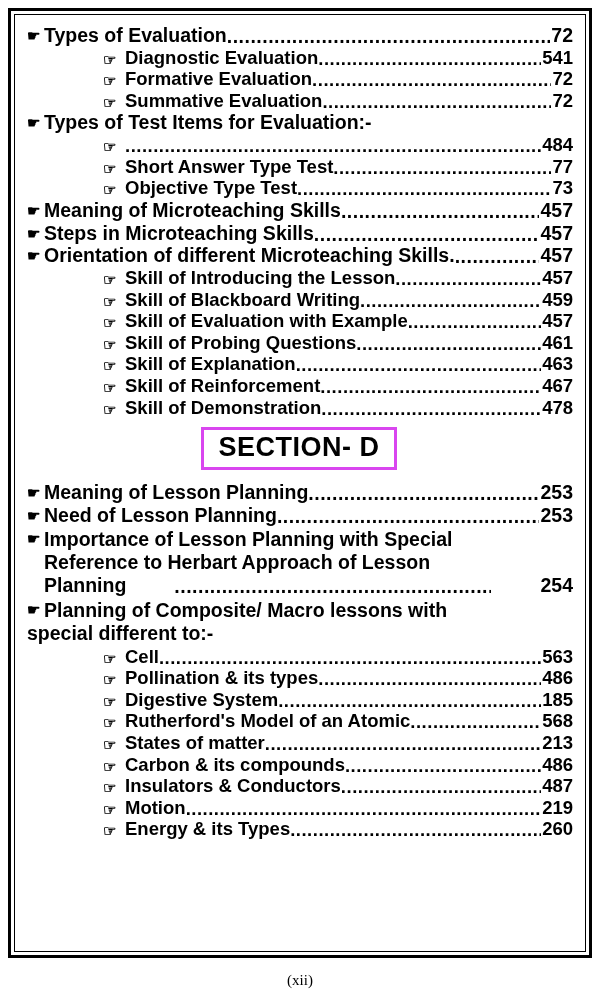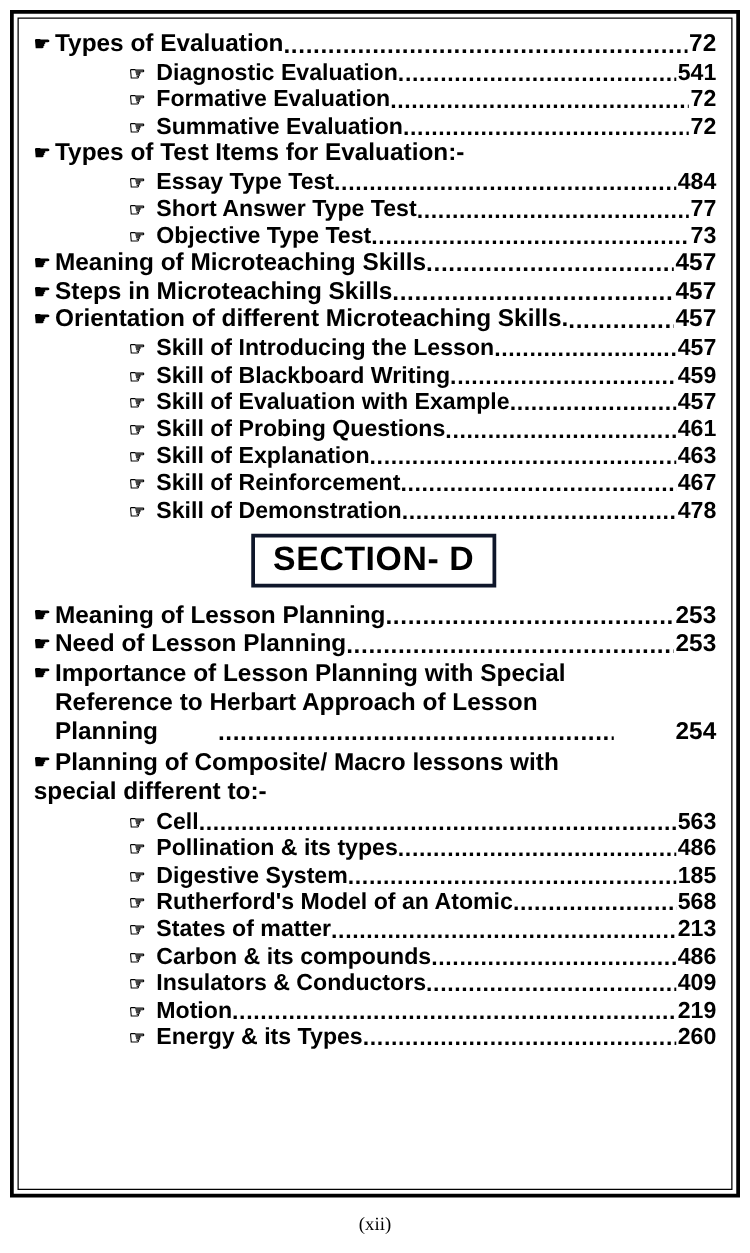--- a/index.html
+++ b/index.html
@@ -120,21 +120,21 @@
     font-weight: bold;
     font-size: 19.5px;
     gap: 48px;
   }
   .section-head {
     text-align: center;
     margin: 10px 0 12px 0;
   }
   .section-box {
     display: inline-block;
-    border: 3px solid #0f172a;
+    border: 3px solid #d946ef;
     padding: 2px 14px 4px 14px;
     font-size: 27px;
     font-weight: bold;
     letter-spacing: 0.5px;
   }
   .folio {
     text-align: center;
     font-size: 15px;
     margin-top: 14px;
     font-family: "Liberation Serif", serif;
@@ -172,21 +172,20 @@
             <span class="title-text">Summative Evaluation</span>
             <span class="dots">................................................................................................</span>
             <span class="pageno">72</span>
           </li>
           <li class="entry level1">
             <span class="bullet">☛</span>
             <span class="title-text">Types of Test Items for Evaluation:-</span>
           </li>
           <li class="entry level2">
             <span class="bullet">☞</span>
-            <span class="title-text">Essay Type Test</span>
             <span class="dots">................................................................................................</span>
             <span class="pageno">484</span>
           </li>
           <li class="entry level2">
             <span class="bullet">☞</span>
             <span class="title-text">Short Answer Type Test</span>
             <span class="dots">................................................................................................</span>
             <span class="pageno">77</span>
           </li>
           <li class="entry level2">
@@ -321,21 +320,21 @@
           <li class="entry level2">
             <span class="bullet">☞</span>
             <span class="title-text">Carbon &amp; its compounds</span>
             <span class="dots">................................................................................................</span>
             <span class="pageno">486</span>
           </li>
           <li class="entry level2">
             <span class="bullet">☞</span>
             <span class="title-text">Insulators &amp; Conductors</span>
             <span class="dots">................................................................................................</span>
-            <span class="pageno">409</span>
+            <span class="pageno">487</span>
           </li>
           <li class="entry level2">
             <span class="bullet">☞</span>
             <span class="title-text">Motion</span>
             <span class="dots">................................................................................................</span>
             <span class="pageno">219</span>
           </li>
           <li class="entry level2">
             <span class="bullet">☞</span>
             <span class="title-text">Energy &amp; its Types</span>

